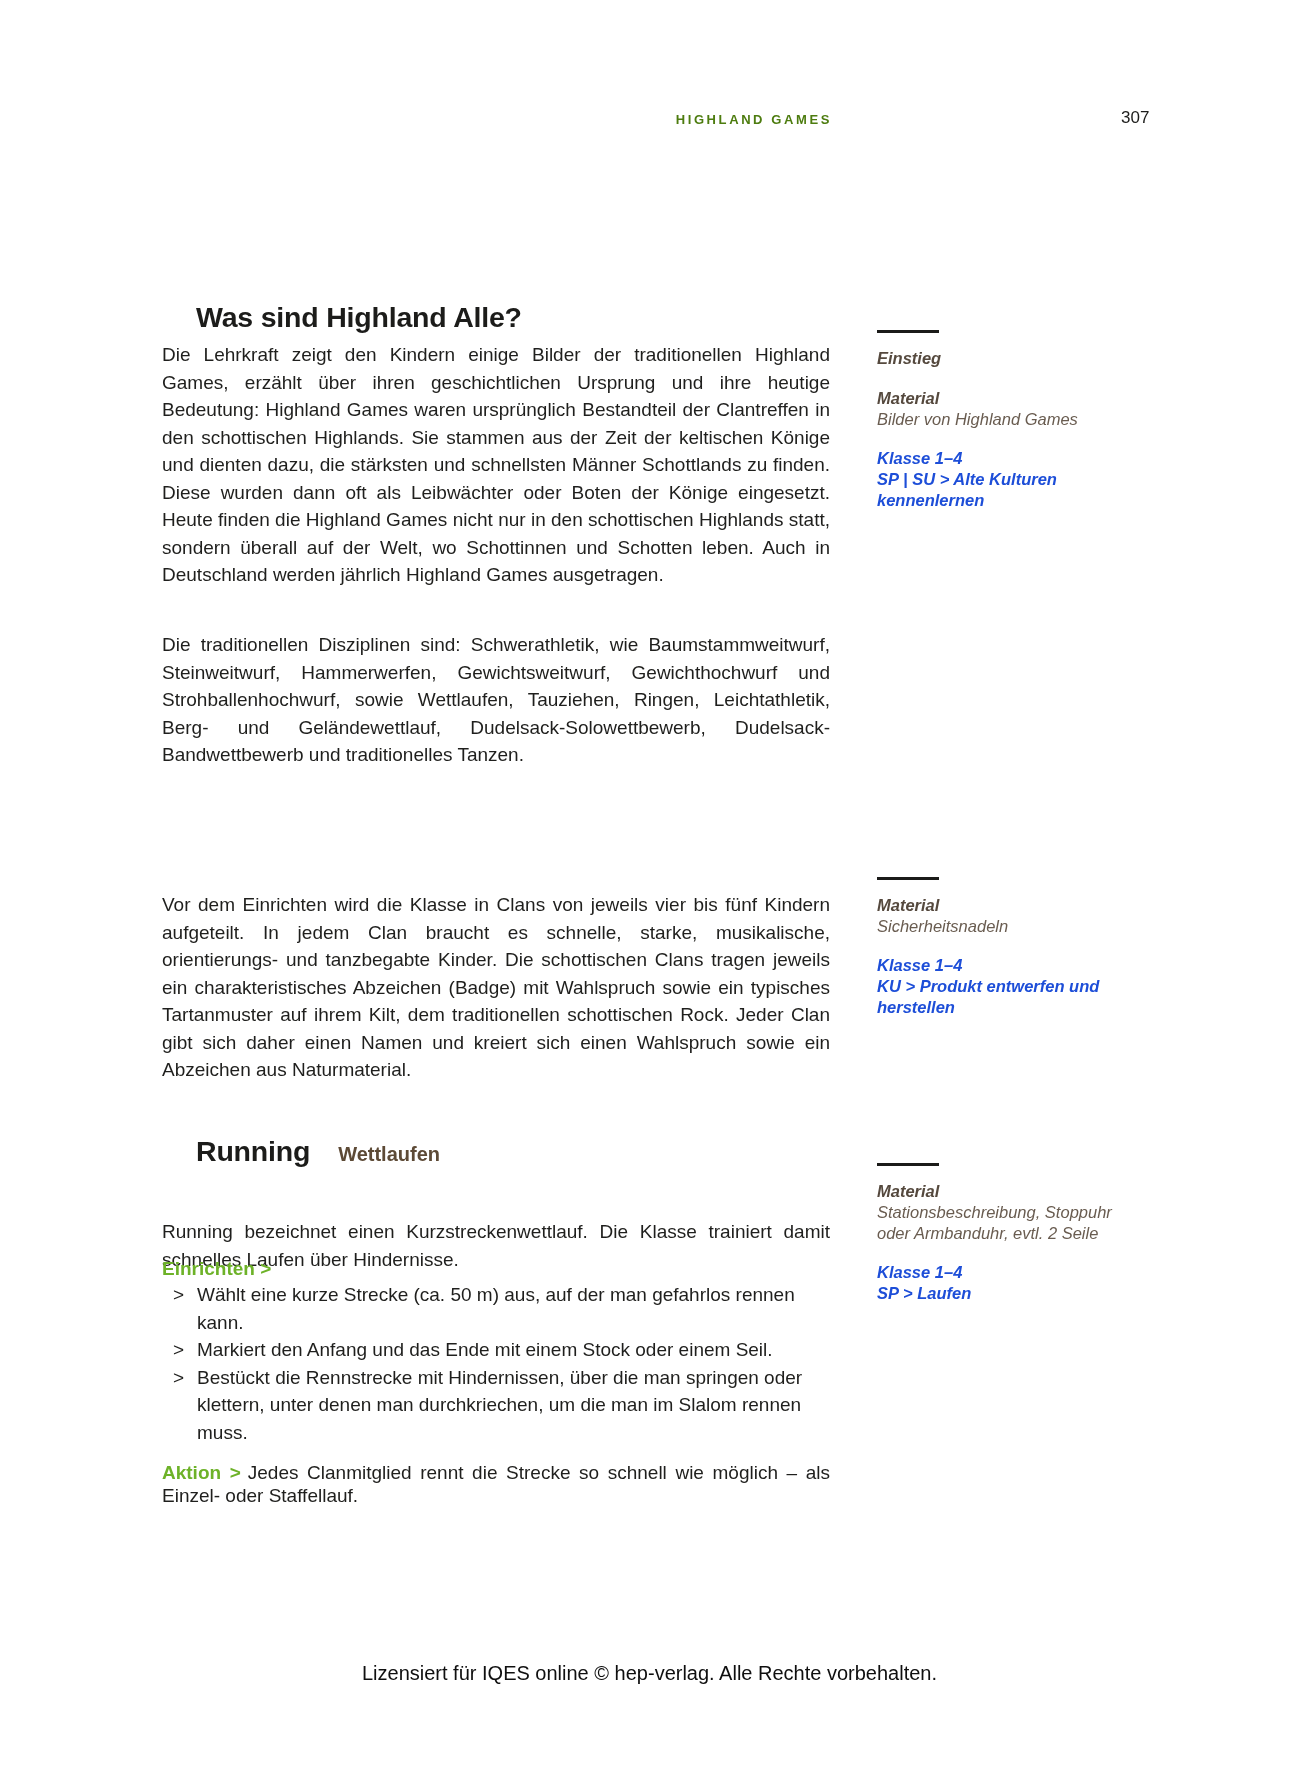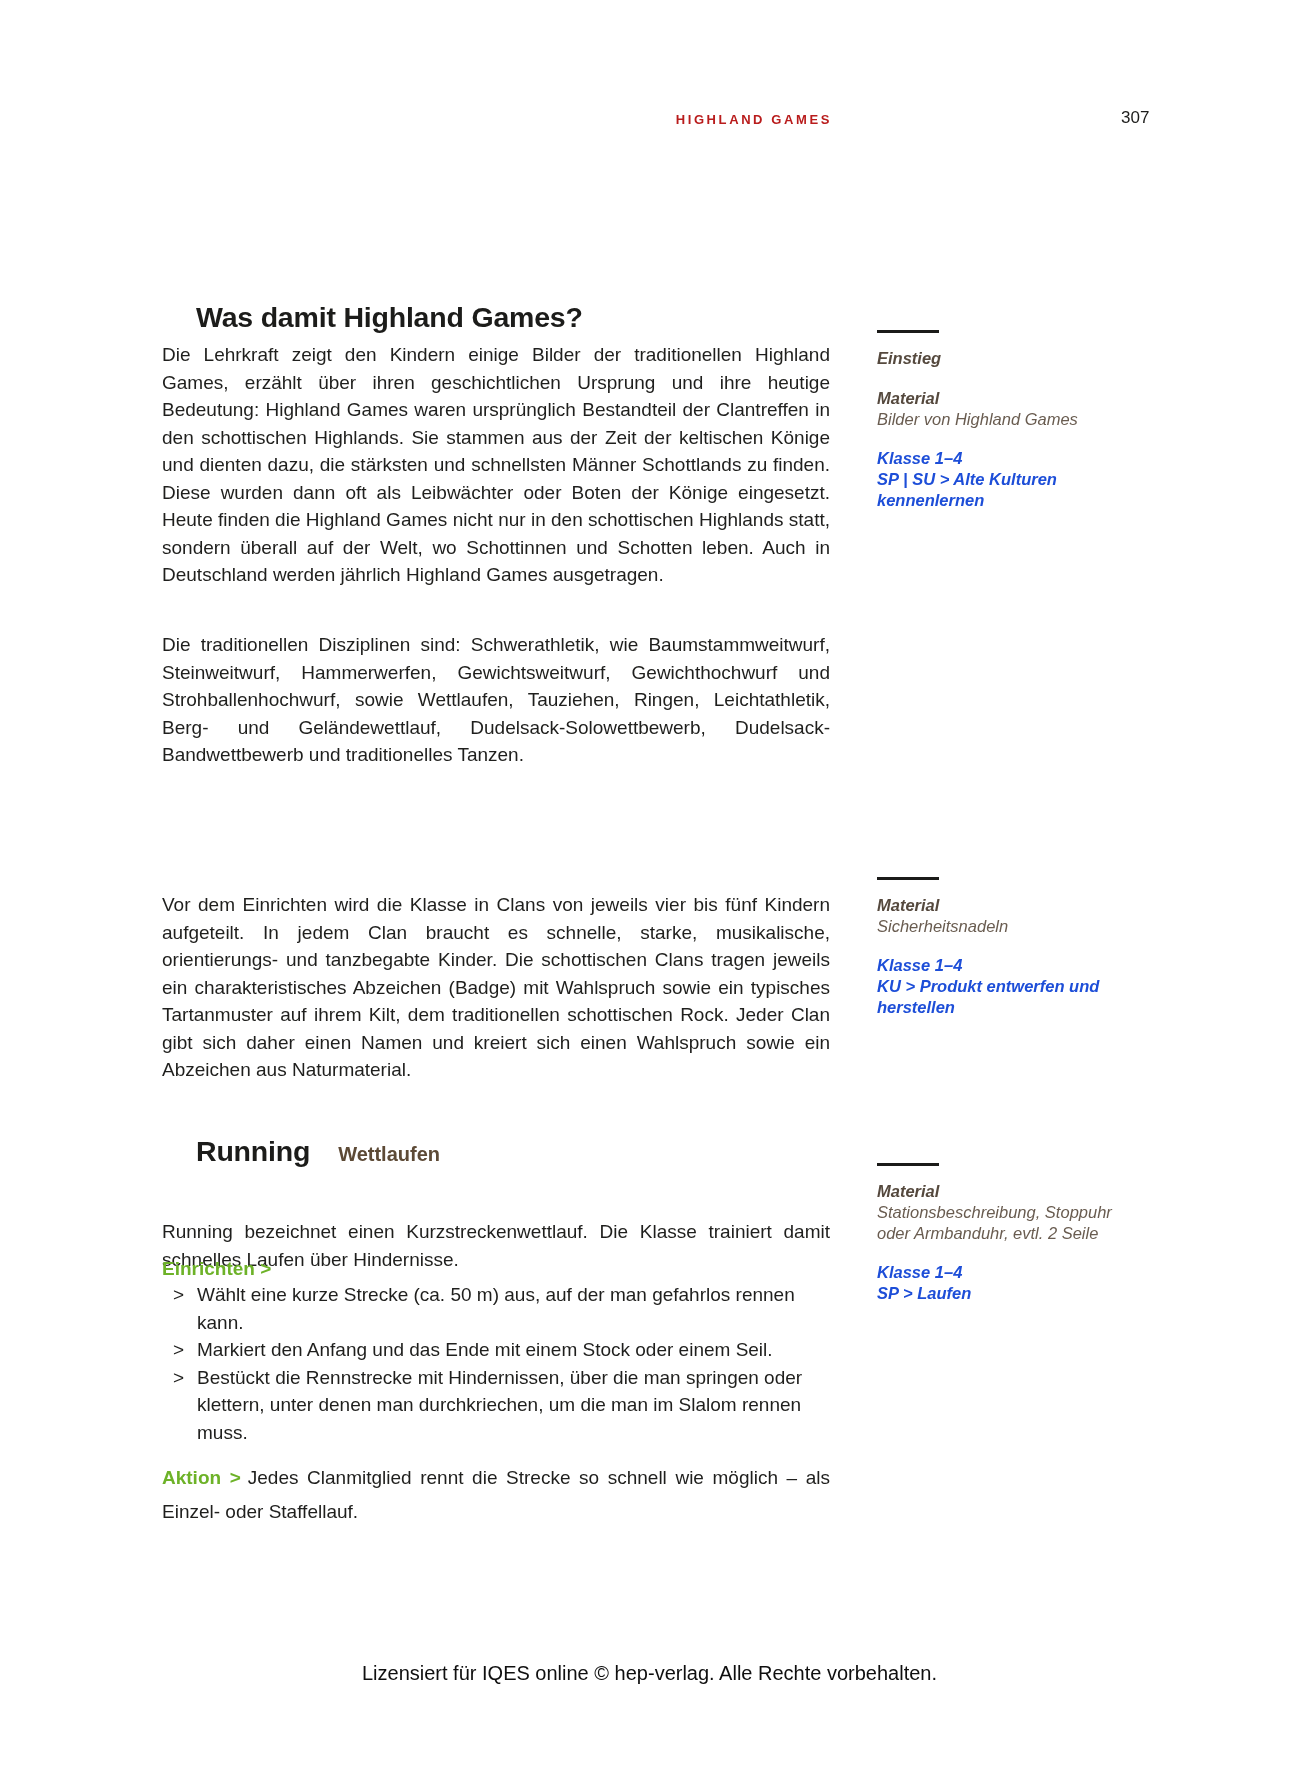--- a/index.html
+++ b/index.html
@@ -9,21 +9,21 @@
     margin:0 auto;
     background:#ffffff;
     font-family:"Liberation Sans",sans-serif;
     color:#1f1f1d;
     overflow:hidden;
   }
   
   .running-head{
     position:absolute;top:112px;right:467px;
     font-size:13px;font-weight:bold;letter-spacing:2.6px;
-    color:#b91c1c;white-space:nowrap;
+    color:#4d7c0f;white-space:nowrap;
   }
   .page-number{
     position:absolute;top:108px;left:1121px;
     font-size:17px;color:#1d1d1b;
   }
   
   .section-title{
     position:absolute;left:196px;
     font-size:28.5px;font-weight:bold;line-height:36px;
     letter-spacing:-0.2px;color:#1c1c1a;white-space:nowrap;
@@ -44,21 +44,21 @@
   }
   .bullet-list{
     position:absolute;left:162px;width:672px;
     list-style:none;margin:0;padding:0;
     font-size:19px;line-height:27.5px;color:#1f1f1d;
   }
   .bullet-list li{position:relative;padding-left:35px;}
   .bullet-marker{position:absolute;left:11px;top:0;}
   .action-para{
     position:absolute;left:162px;width:668px;
-    font-size:19px;line-height:34px;text-align:justify;
+    font-size:19px;line-height:23px;text-align:justify;
     color:#1f1f1d;margin:0;
   }
   .action-label{color:#6db228;font-weight:bold;margin-right:7px;}
   
   .side-block{
     position:absolute;left:877px;width:258px;
     font-size:16.5px;line-height:21px;color:#695c50;font-style:italic;
   }
   .side-rule{width:62px;border-top:3px solid #1b1b19;margin-bottom:15px;}
   .side-phase{font-weight:bold;color:#55493e;margin-bottom:19px;}
@@ -73,21 +73,21 @@
   }
 </style>
 </head>
 <body>
 
 <div class="page">
 
   <div class="running-head">HIGHLAND GAMES</div>
   <div class="page-number">307</div>
 
-  <h1 class="section-title" style="top:280px;">Was damit Highland Games?</h1>
+  <h1 class="section-title" style="top:280px;">Was sind Highland Alle?</h1>
   <p class="body-para" style="top:341px;">Die Lehrkraft zeigt den Kindern einige Bilder der traditionellen Highland Games, erzählt über ihren geschichtlichen Ursprung und ihre heutige Bedeutung: Highland Games waren ursprünglich Bestandteil der Clantreffen in den schottischen Highlands. Sie stammen aus der Zeit der keltischen Könige und dienten dazu, die stärksten und schnellsten Männer Schottlands zu finden. Diese wurden dann oft als Leibwächter oder Boten der Könige eingesetzt. Heute finden die Highland Games nicht nur in den schottischen Highlands statt, sondern überall auf der Welt, wo Schottinnen und Schotten leben. Auch in Deutschland werden jährlich Highland Games ausgetragen.</p>
   <p class="body-para" style="top:631px;">Die traditionellen Disziplinen sind: Schwerathletik, wie Baumstammweitwurf, Steinweitwurf, Hammerwerfen, Gewichtsweitwurf, Gewichthochwurf und Strohballenhochwurf, sowie Wettlaufen, Tauziehen, Ringen, Leichtathletik, Berg- und Geländewettlauf, Dudelsack-Solowettbewerb, Dudelsack-Bandwettbewerb und traditionelles Tanzen.</p>
 
   <div class="side-block" style="top:330px;">
     <div class="side-rule"></div>
     <div class="side-phase">Einstieg</div>
     <div class="side-group">
       <div class="side-label">Material</div>
       <div class="side-text">Bilder von Highland Games</div>
     </div>

